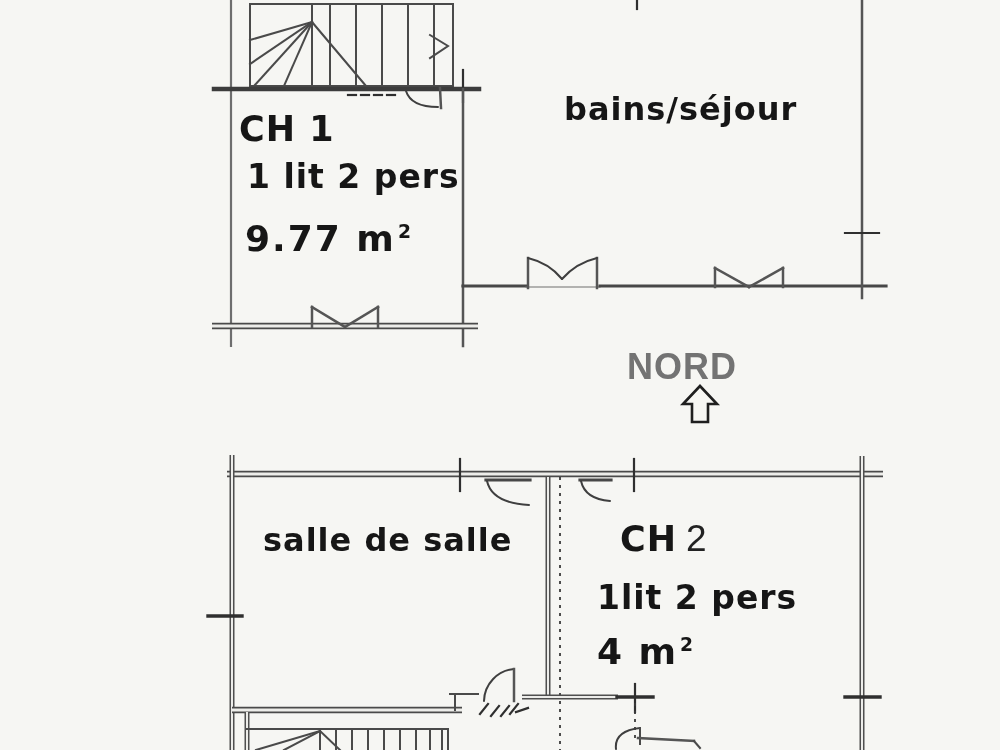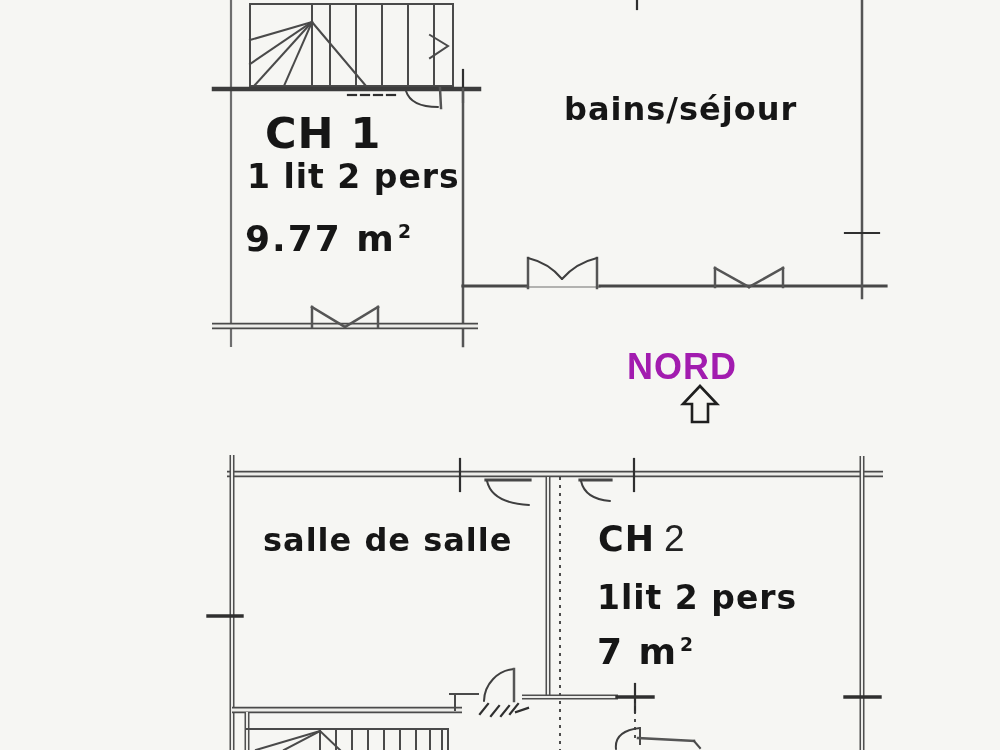--- a/index.html
+++ b/index.html
@@ -29,21 +29,21 @@
   .room-label{
     position:absolute;color:#161616;font-weight:800;
     font-size:33px;letter-spacing:1px;white-space:nowrap;line-height:1;
   }
   .area-label{font-size:36px;letter-spacing:2px;}
   .sup{font-size:0.52em;vertical-align:super;font-weight:800;margin-left:2px;}
   .ch2-num{font-family:"Liberation Sans",sans-serif;font-weight:400;font-size:37px;margin-left:9px;color:#222;}
   #nord-label{
     position:absolute;left:607px;top:346px;width:150px;text-align:center;
     font-family:"Liberation Sans",sans-serif;font-weight:600;font-size:36px;
-    color:#a21caf;letter-spacing:1px;
+    color:#737373;letter-spacing:1px;
   }
 </style>
 </head>
 <body>
 
 <svg id="plan-svg" width="1000" height="750" viewBox="0 0 1000 750">
 
   <g>
 
     <g>
@@ -189,27 +189,27 @@
       <line x1="638" y1="738" x2="694" y2="741" class="thin2"></line>
       <line x1="694" y1="741" x2="700" y2="748" class="thin"></line>
     </g>
   </g>
 
   <polygon points="700,386 717,404 708,404 708,422 692,422 692,404 683,404" style="fill:none;stroke:#1f1f1f;stroke-width:2.6;stroke-linejoin:miter;"></polygon>
 </svg>
 
 <div id="nord-label">NORD</div>
 
-<div class="room-label" style="left:265px;top:112px;font-size:43px;">CH 1</div>
+<div class="room-label" style="left:239px;top:112px;font-size:35px;">CH 1</div>
 
 <div class="room-label" style="left:247px;top:160px;">1 lit 2 pers</div>
 
 <div class="room-label area-label" style="left:245px;top:221px;"><span>9.77 m</span><span class="sup">2</span></div>
 
 <div class="room-label" style="left:564px;top:93px;font-size:32px;">bains/séjour</div>
 
 <div class="room-label" style="left:263px;top:524px;font-size:32px;">salle de salle</div>
 
-<div class="room-label" style="left:598px;top:520px;font-size:35px;"><span>CH</span><span class="ch2-num">2</span></div>
+<div class="room-label" style="left:620px;top:520px;font-size:35px;"><span>CH</span><span class="ch2-num">2</span></div>
 
 <div class="room-label" style="left:597px;top:581px;">1lit 2 pers</div>
 
-<div class="room-label area-label" style="left:597px;top:634px;"><span>7 m</span><span class="sup">2</span></div>
+<div class="room-label area-label" style="left:597px;top:634px;"><span>4 m</span><span class="sup">2</span></div>
 
 </body></html>

